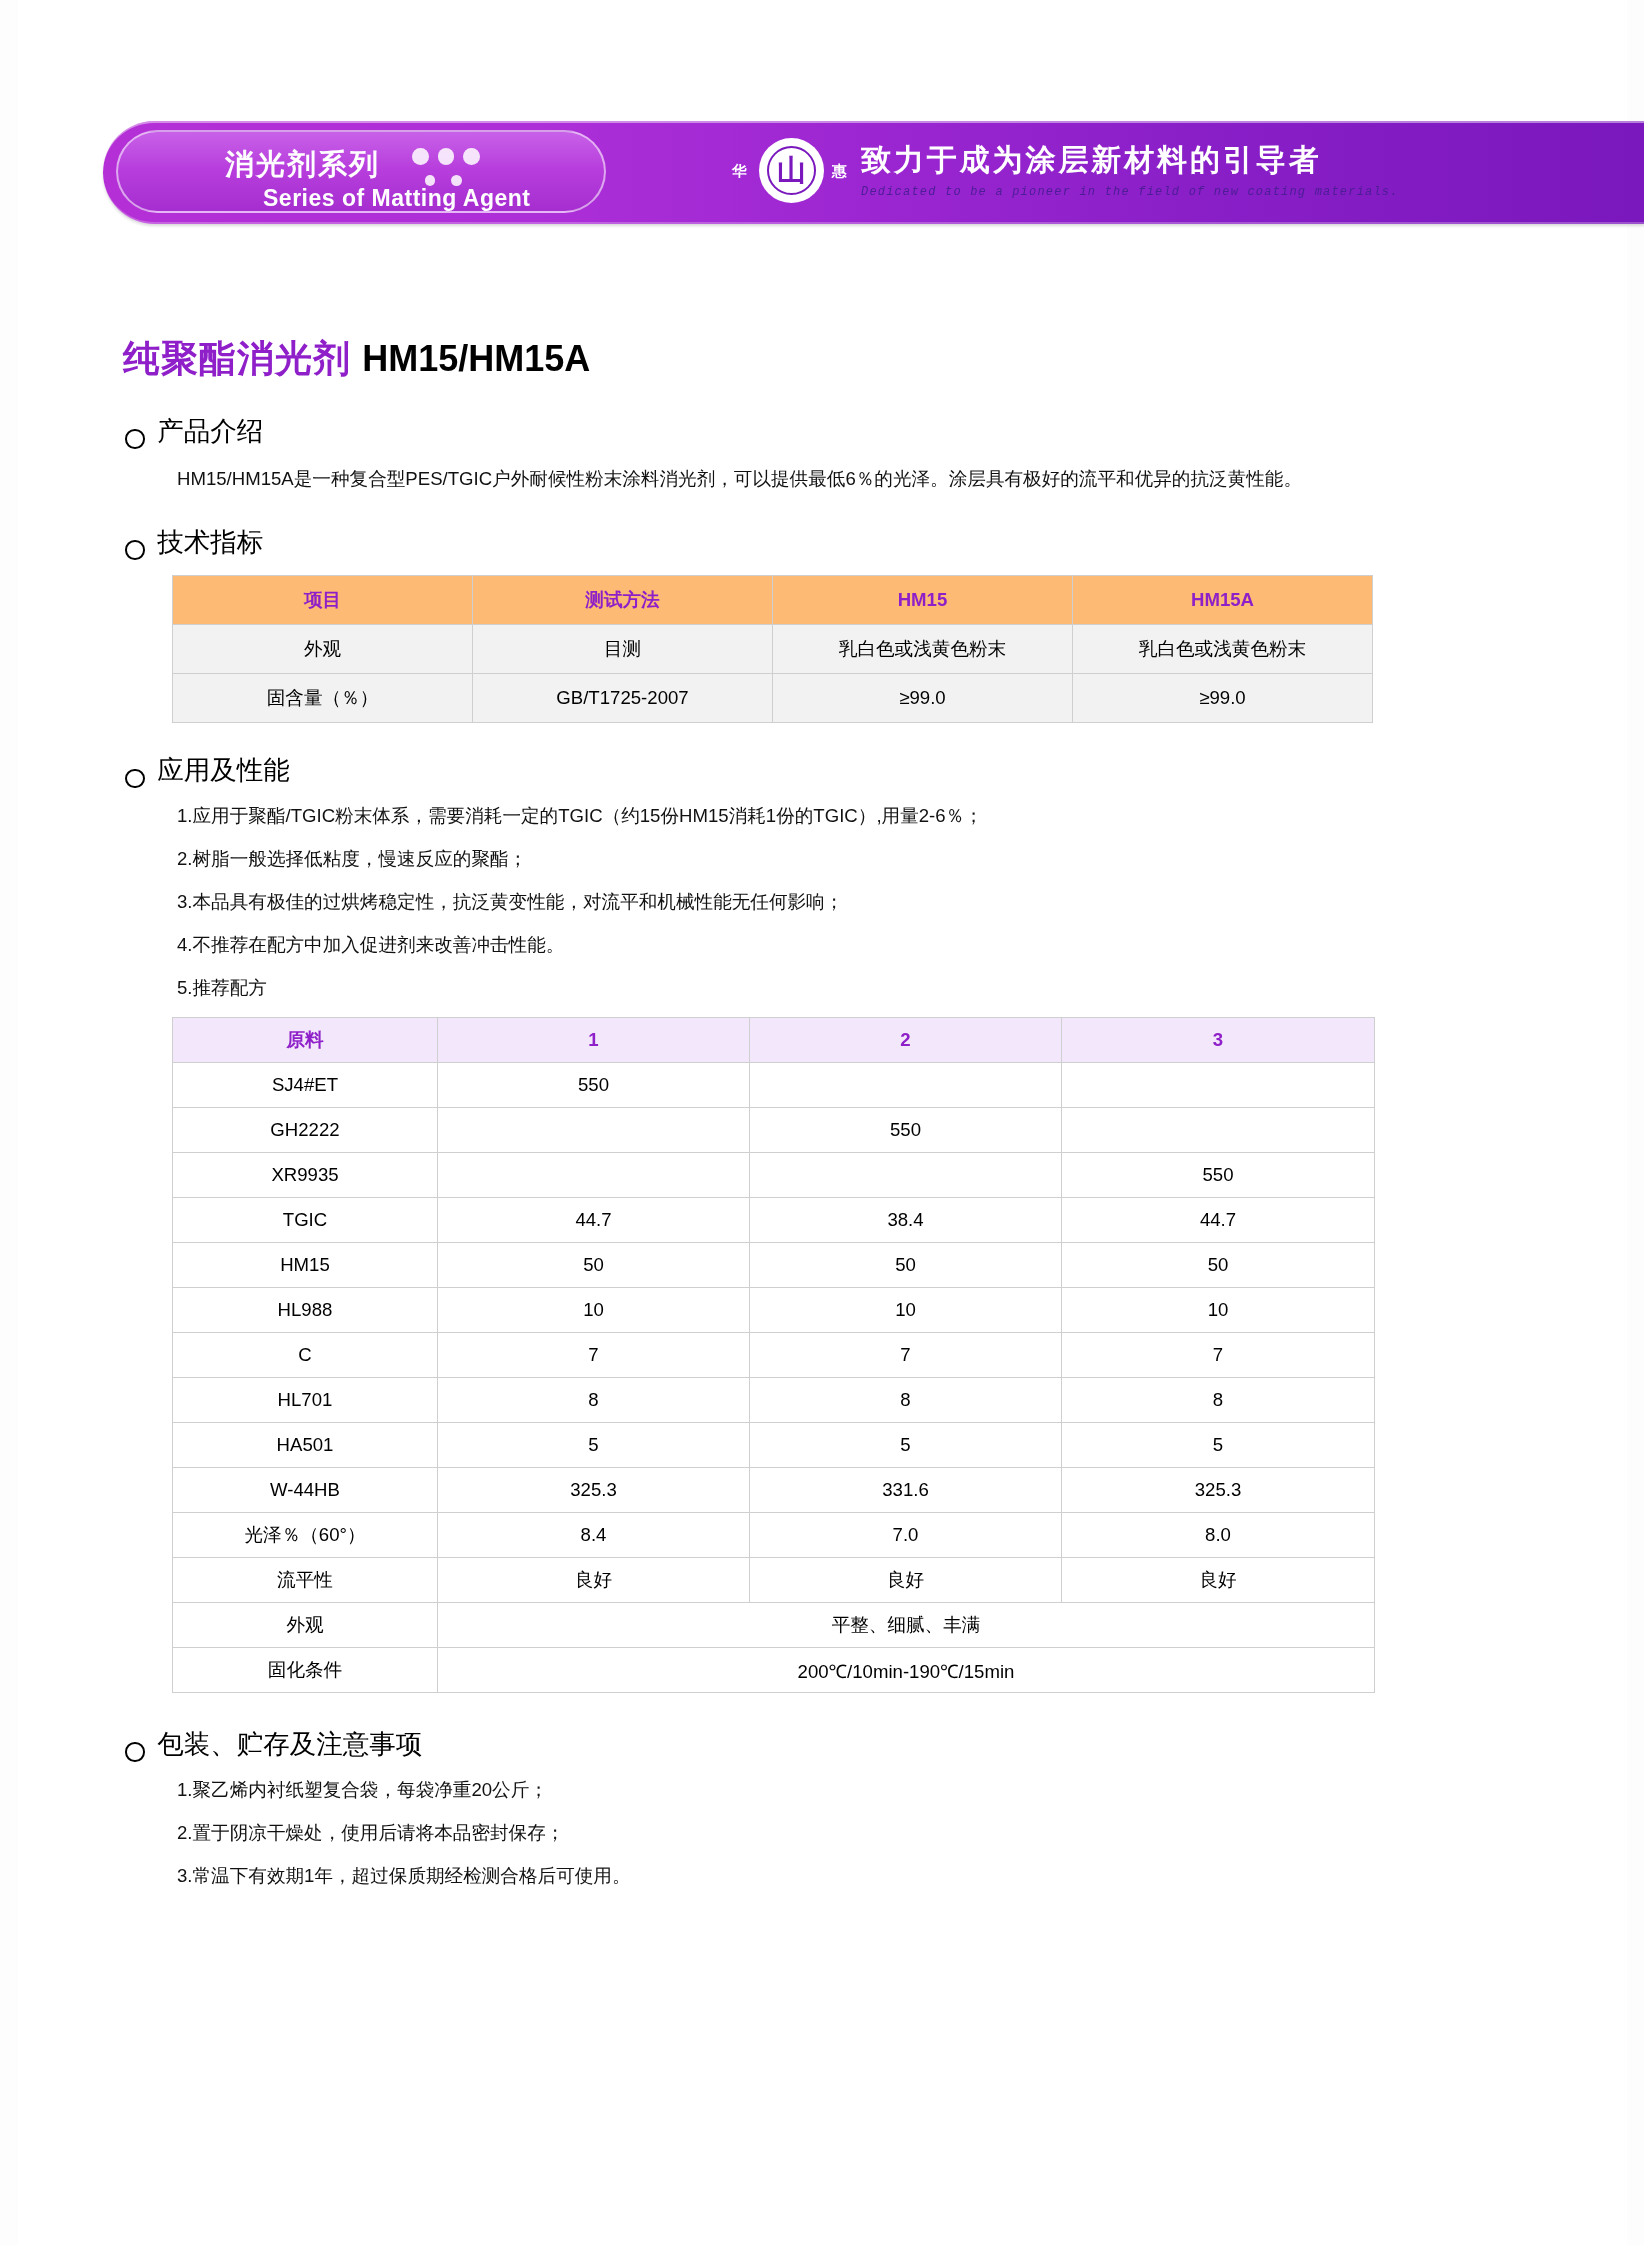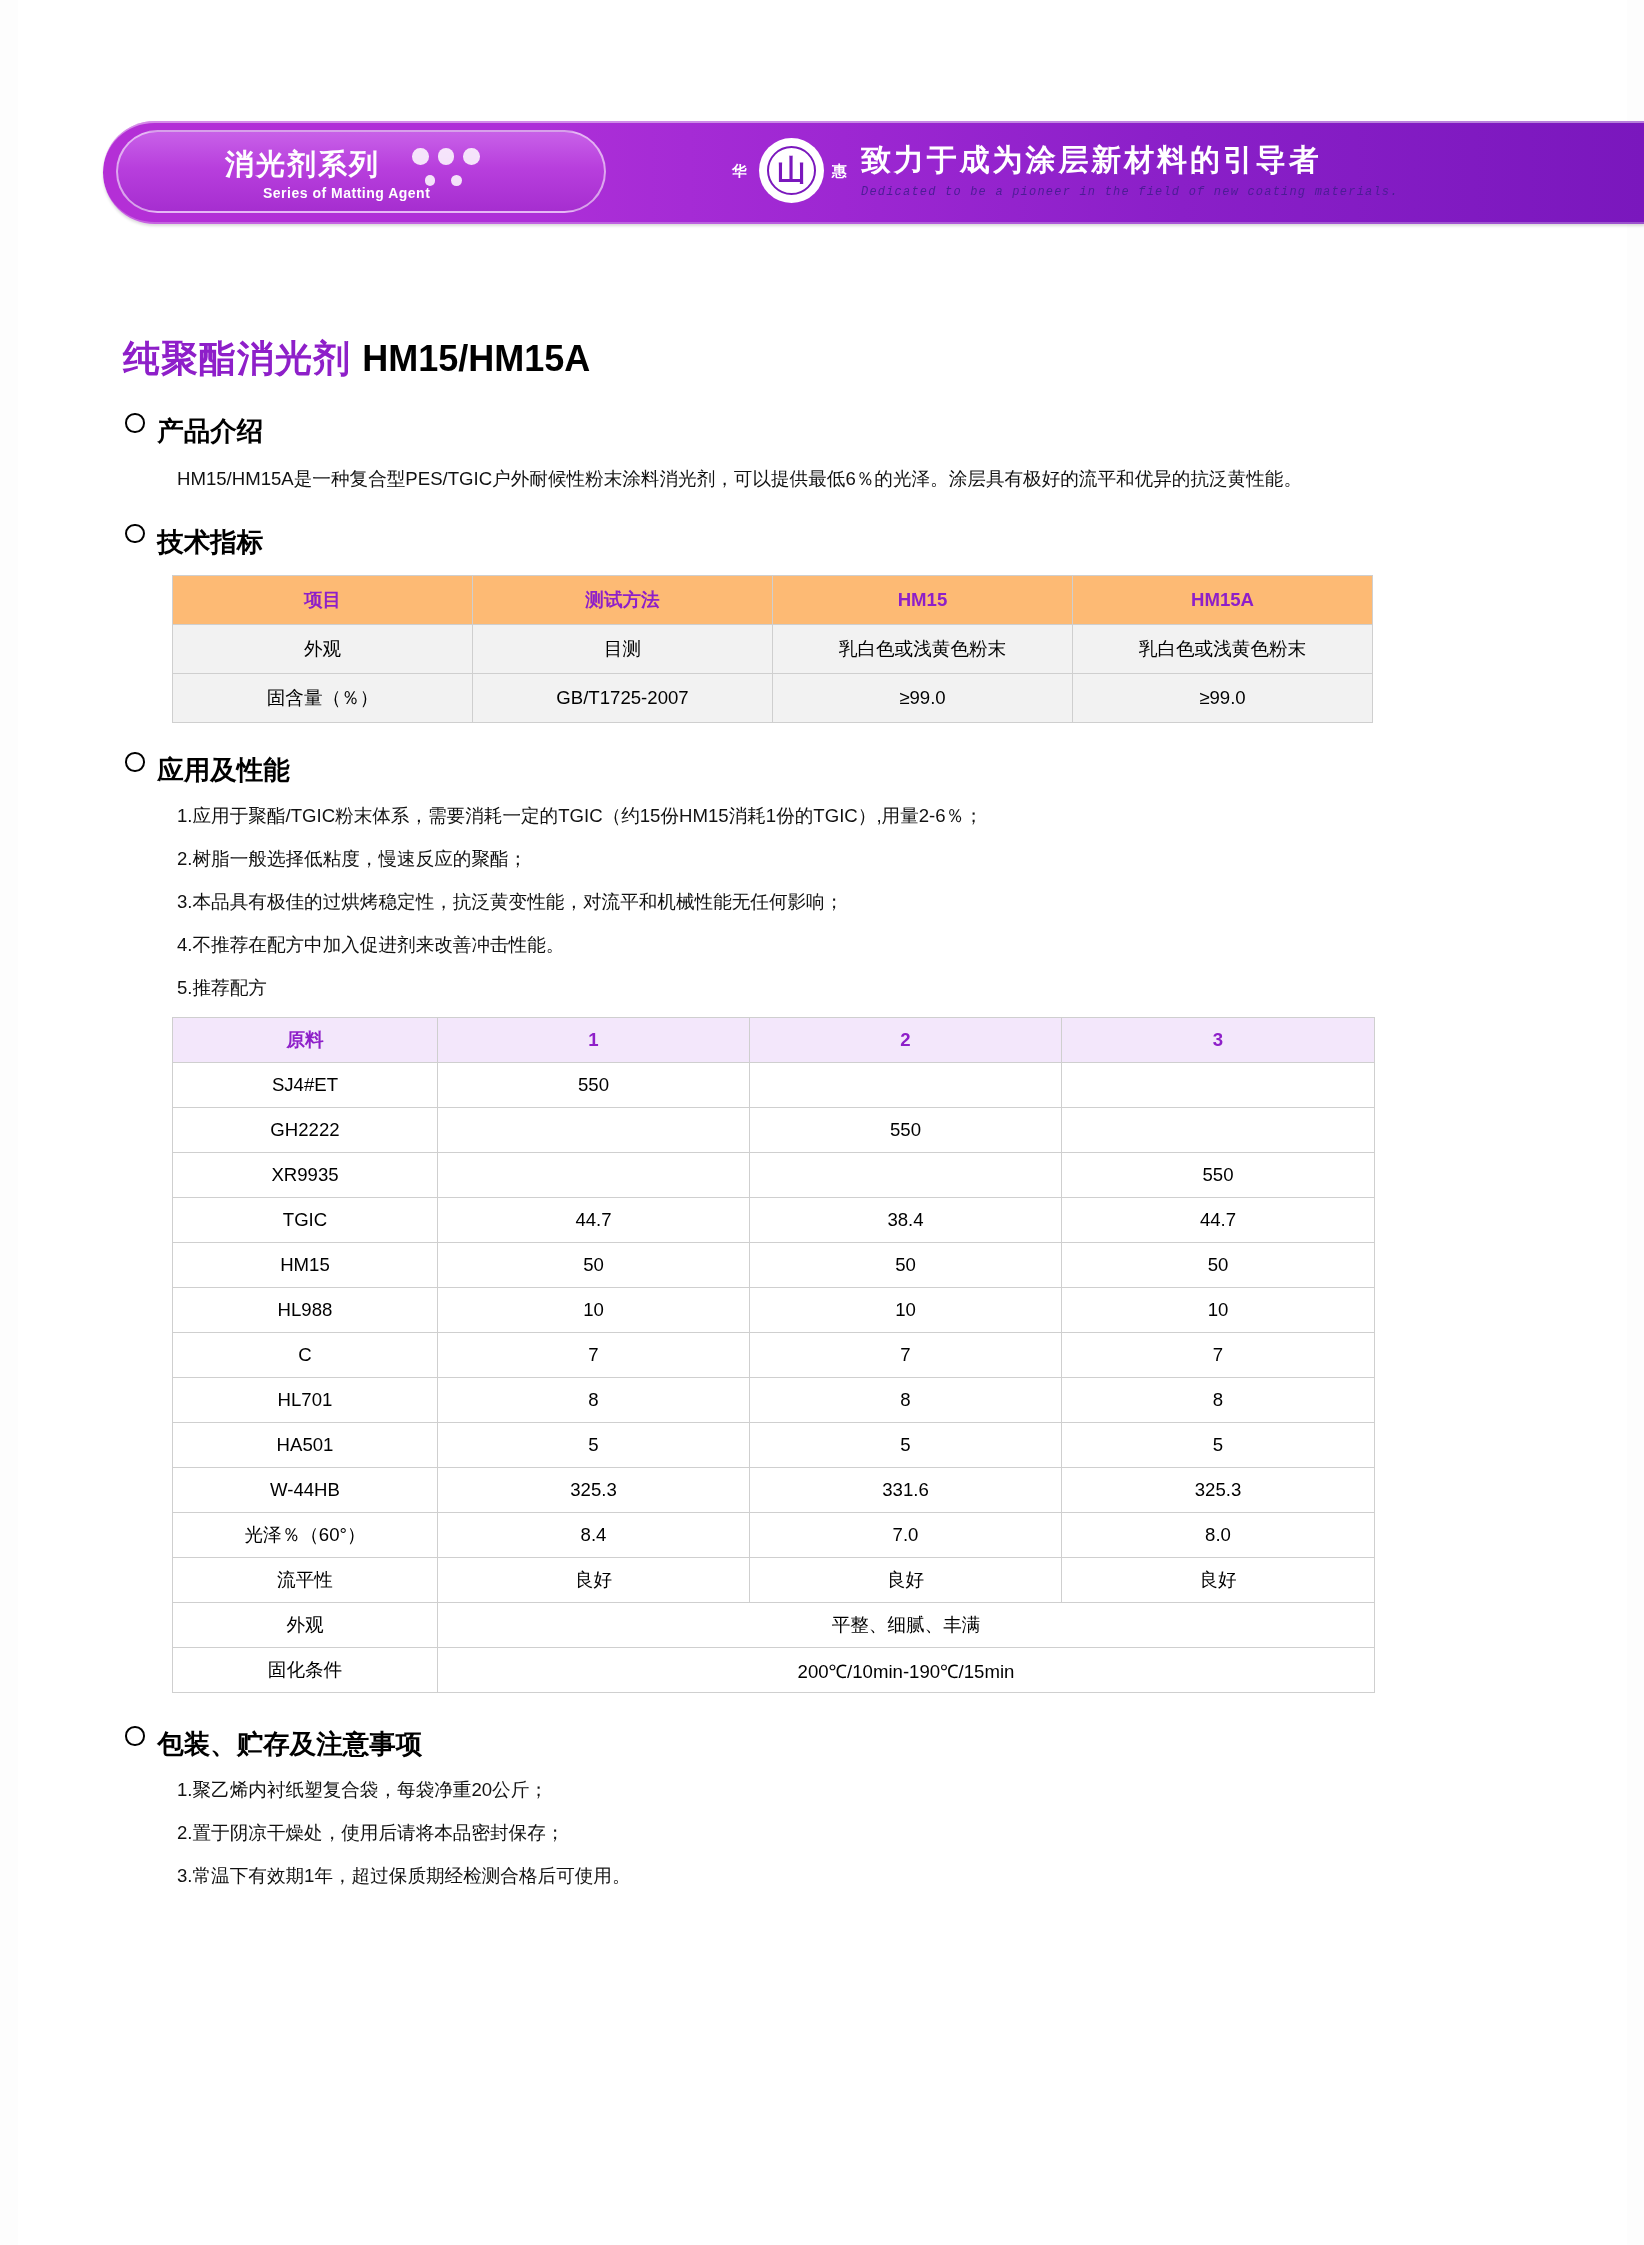--- a/index.html
+++ b/index.html
@@ -58,21 +58,21 @@
     top: 42px;
     font-size: 29px;
     font-weight: bold;
     color: #ffffff;
     letter-spacing: 2px;
   }
   .header-title-en {
     position: absolute;
     left: 263px;
     top: 82px;
-    font-size: 14px;
+    font-size: 23px;
     font-weight: bold;
     color: #ffffff;
     letter-spacing: 0.5px;
   }
   .dots {
     position: absolute;
     left: 412px;
     top: 41px;
     width: 108px;
     height: 49px;
@@ -169,24 +169,24 @@
     font-size: 36px;
     letter-spacing: 0px;
   }
 
   .section {
     margin-top: 29px;
   }
   .section-head {
     margin-left: 125px;
     font-size: 26.5px;
-    font-weight: bold;
+    font-weight: normal;
     color: #000;
     display: flex;
-    align-items: flex-start;
+    align-items: flex-end;
   }
   .section-head .bullet {
     display: inline-block;
     width: 19.6px;
     height: 19.6px;
     border: 2.9px solid #000;
     border-radius: 50%;
     margin-right: 12.7px;
     box-sizing: border-box;
   }

